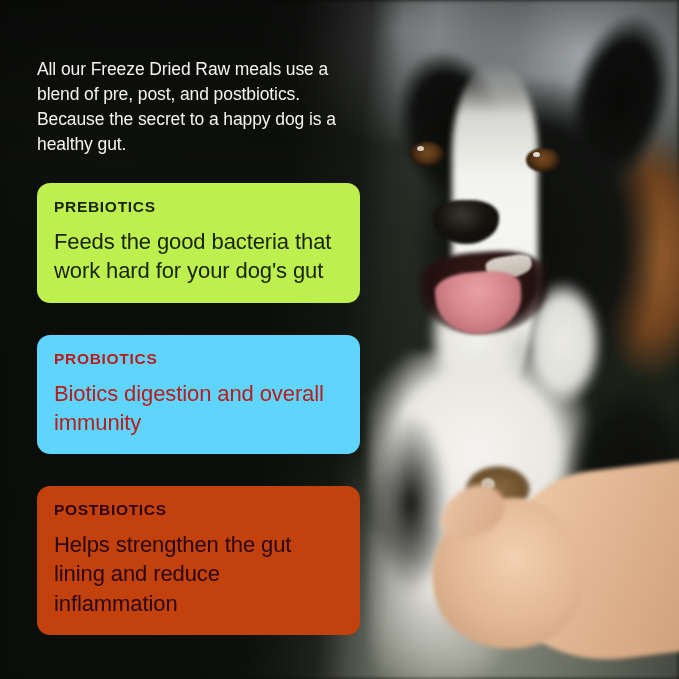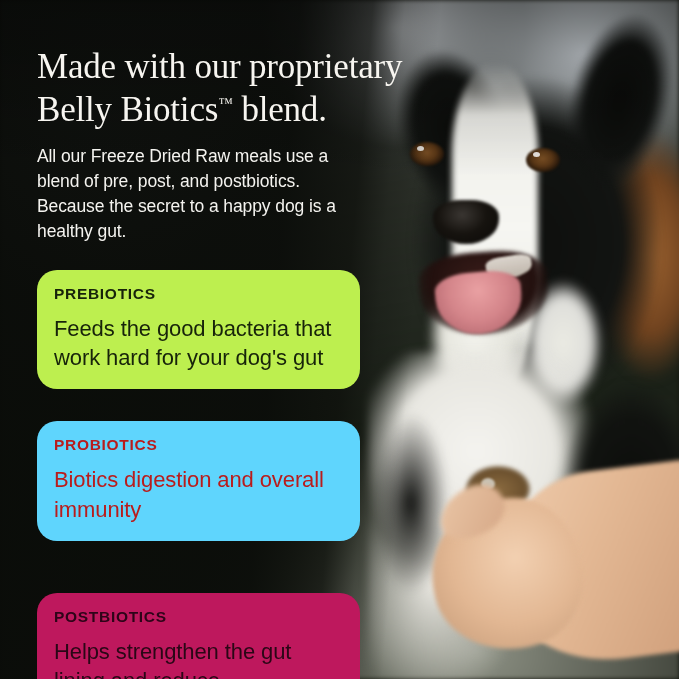--- a/index.html
+++ b/index.html
@@ -296,40 +296,40 @@
   .cards {
     margin-top: 26px;
     width: 323px;
     display: flex;
     flex-direction: column;
     gap: 32px;
   }
 
   .card {
     width: 323px;
-    border-radius: 20px;
+    border-radius: 13px;
     padding: 15px 17px 17px 17px;
   }
   .card-title {
     font-size: 15.5px;
     font-weight: bold;
     letter-spacing: 0.7px;
     margin-bottom: 11px;
   }
   .card-body {
     font-size: 22px;
     line-height: 1.33;
     letter-spacing: -0.1px;
   }
 
   .card.prebiotics  { background: #bdef4f; }
   .card.prebiotics  .card-title, .card.prebiotics .card-body  { color: #17230a; }
   .card.probiotics  { background: #5fd5fd; }
   .card.probiotics  .card-title, .card.probiotics .card-body  { color: #b91c1c; }
-  .card.postbiotics { background: #be185d; margin-top: 20px; }
+  .card.postbiotics { background: #c2410c; }
   .card.postbiotics .card-title { color: #2d0418; }
   .card.postbiotics .card-body  { color: #2a0716; }
 </style>
 </head>
 <body>
 
 <div class="banner">
 
   <div class="photo">
     <div class="bg-scene"></div>
@@ -356,24 +356,20 @@
     <div class="tag"></div>
     <div class="arm"></div>
     <div class="hand"></div>
     <div class="thumb"></div>
     <div class="scrim"></div>
     <div class="scrim-top"></div>
   </div>
 
   <div class="content">
 
-    <h1 class="headline">
-      <span>Made with our proprietary</span><br>
-      <span>Belly Biotics</span><sup>™</sup><span> blend.</span>
-    </h1>
 
     <p class="subcopy">All our Freeze Dried Raw meals use a blend of pre, post, and postbiotics. Because the secret to a happy dog is a healthy gut.</p>
 
     <div class="cards">
 
       <div class="card prebiotics">
         <div class="card-title">PREBIOTICS</div>
         <div class="card-body">Feeds the good bacteria that work hard for your dog's gut</div>
       </div>
 

